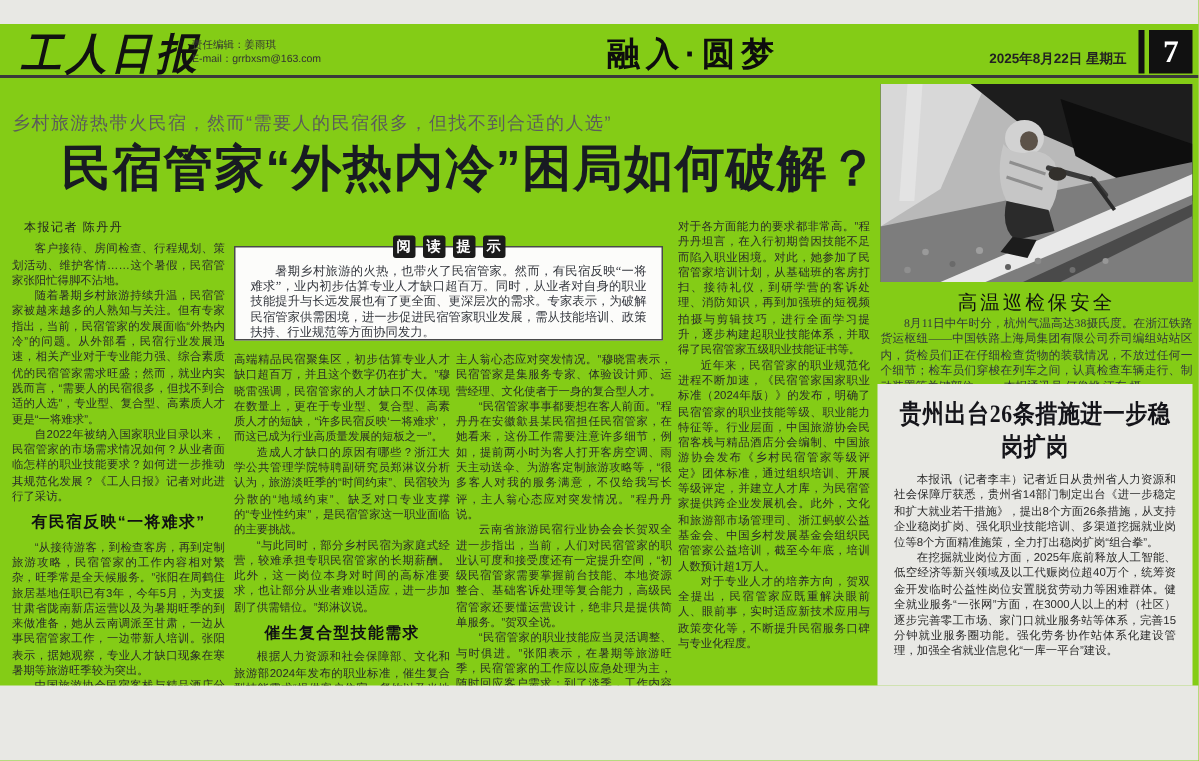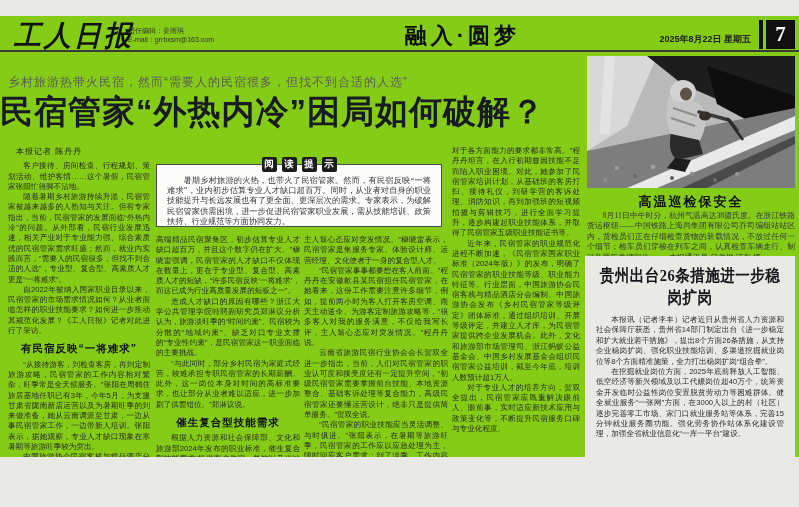--- a/index.html
+++ b/index.html
@@ -11,42 +11,42 @@
   .masthead-logo{position:absolute;left:14px;top:2px;font-family:"Liberation Serif",serif;font-style:italic;font-weight:bold;font-size:27px;letter-spacing:3px;color:#111;transform:scaleY(1.05)}
   .editor-block{position:absolute;left:128px;top:10px;font-size:7px;color:#333;line-height:9px}
   .section-title{position:absolute;left:340px;top:5px;width:180px;text-align:right;font-size:22px;font-weight:bold;letter-spacing:4px;color:#0d0d0d}
   .date-line{position:absolute;right:48px;top:17px;font-size:9px;font-weight:bold;color:#222}
   .pgnum-bar{position:absolute;right:36px;top:4px;width:4px;height:29px;background:#111}
   .pgnum-box{position:absolute;right:4px;top:4px;width:29px;height:29px;background:#111;color:#fff;font-weight:bold;font-size:21px;display:flex;align-items:center;justify-content:center;font-family:"Liberation Serif",serif}
   .head-rule{position:absolute;left:0;top:34px;width:799px;height:2px;background:#3a3a3a}
 
   
   .kicker{position:absolute;left:8px;top:58px;width:572px;text-align:left;font-size:12px;color:#5b5b5b;letter-spacing:1px}
-  .headline{position:absolute;left:0;top:74px;width:586px;text-align:left;font-size:33px;font-weight:900;color:#181b22;letter-spacing:1px}
+  .headline{position:absolute;left:0;top:74px;width:586px;text-align:right;font-size:33px;font-weight:900;color:#181b22;letter-spacing:1px}
 
   .col{position:absolute;font-size:7.6px;line-height:10.3px;color:#2a2a2a;overflow:hidden}
   .col p{text-align:justify;text-indent:2em}
   .col p.cont{text-indent:0}
   .col p.byline{text-indent:1em;font-size:8px;color:#222;margin:1px 0 4px;letter-spacing:1px}
   .col h3{text-align:center;font-size:10.5px;font-weight:bold;color:#101014;margin:7px 0 6px;letter-spacing:1px}
   .col1{left:8px;top:130px;width:142px;height:374px}
   .col2{left:156px;top:219px;width:144px;height:287px}
   .col3{left:304px;top:219px;width:144px;height:287px}
   .col4{left:452px;top:130px;width:128px;height:376px}
 
   
   .tips-box{position:absolute;left:156px;top:148px;width:286px;height:63px;border:1px solid #4a4a4a;background:#fcfcfa}
   .tips-head{position:absolute;left:0;right:0;top:-8px;display:flex;justify-content:center;gap:5px}
   .tips-char{width:15px;height:15px;background:#1b1b1b;color:#fff;font-size:9.5px;font-weight:bold;display:flex;align-items:center;justify-content:center;border-radius:2px}
   .tips-text{position:absolute;left:10px;right:10px;top:11px;font-family:"Liberation Serif",serif;font-size:8.2px;line-height:10.2px;color:#33363d;text-align:justify;text-indent:2em}
 
   
   .photo{position:absolute;left:587px;top:40px;width:208px;height:132px;overflow:hidden;background:#444}
   .photo svg{display:block}
-  .photo-title{position:absolute;left:587px;top:177px;width:208px;text-align:center;font-size:13px;font-weight:bold;color:#0f0f0f;letter-spacing:2px}
+  .photo-title{position:absolute;left:587px;top:177px;width:208px;text-align:center;font-size:13px;font-weight:normal;color:#0f0f0f;letter-spacing:2px}
   .photo-caption{position:absolute;left:587px;top:195px;width:208px;font-family:"Liberation Serif",serif;font-size:7.8px;line-height:10.4px;color:#33363d;text-align:justify;text-indent:2em}
   .photo-credit{margin-left:12px;white-space:nowrap}
 
   .side-box{position:absolute;left:585px;top:240px;width:210px;height:267px;background:#e9e9e5;padding:12px 11px 0;overflow:hidden}
   .side-title{font-family:"Liberation Serif",serif;font-size:14.5px;font-weight:900;color:#15151a;text-align:center;letter-spacing:.5px;margin-bottom:9px;transform:scaleY(1.15)}
   .side-body p{font-size:7.6px;line-height:10.4px;color:#2a2a2a;text-align:justify;text-indent:2em}
 </style>
 </head>
 <body>
 

